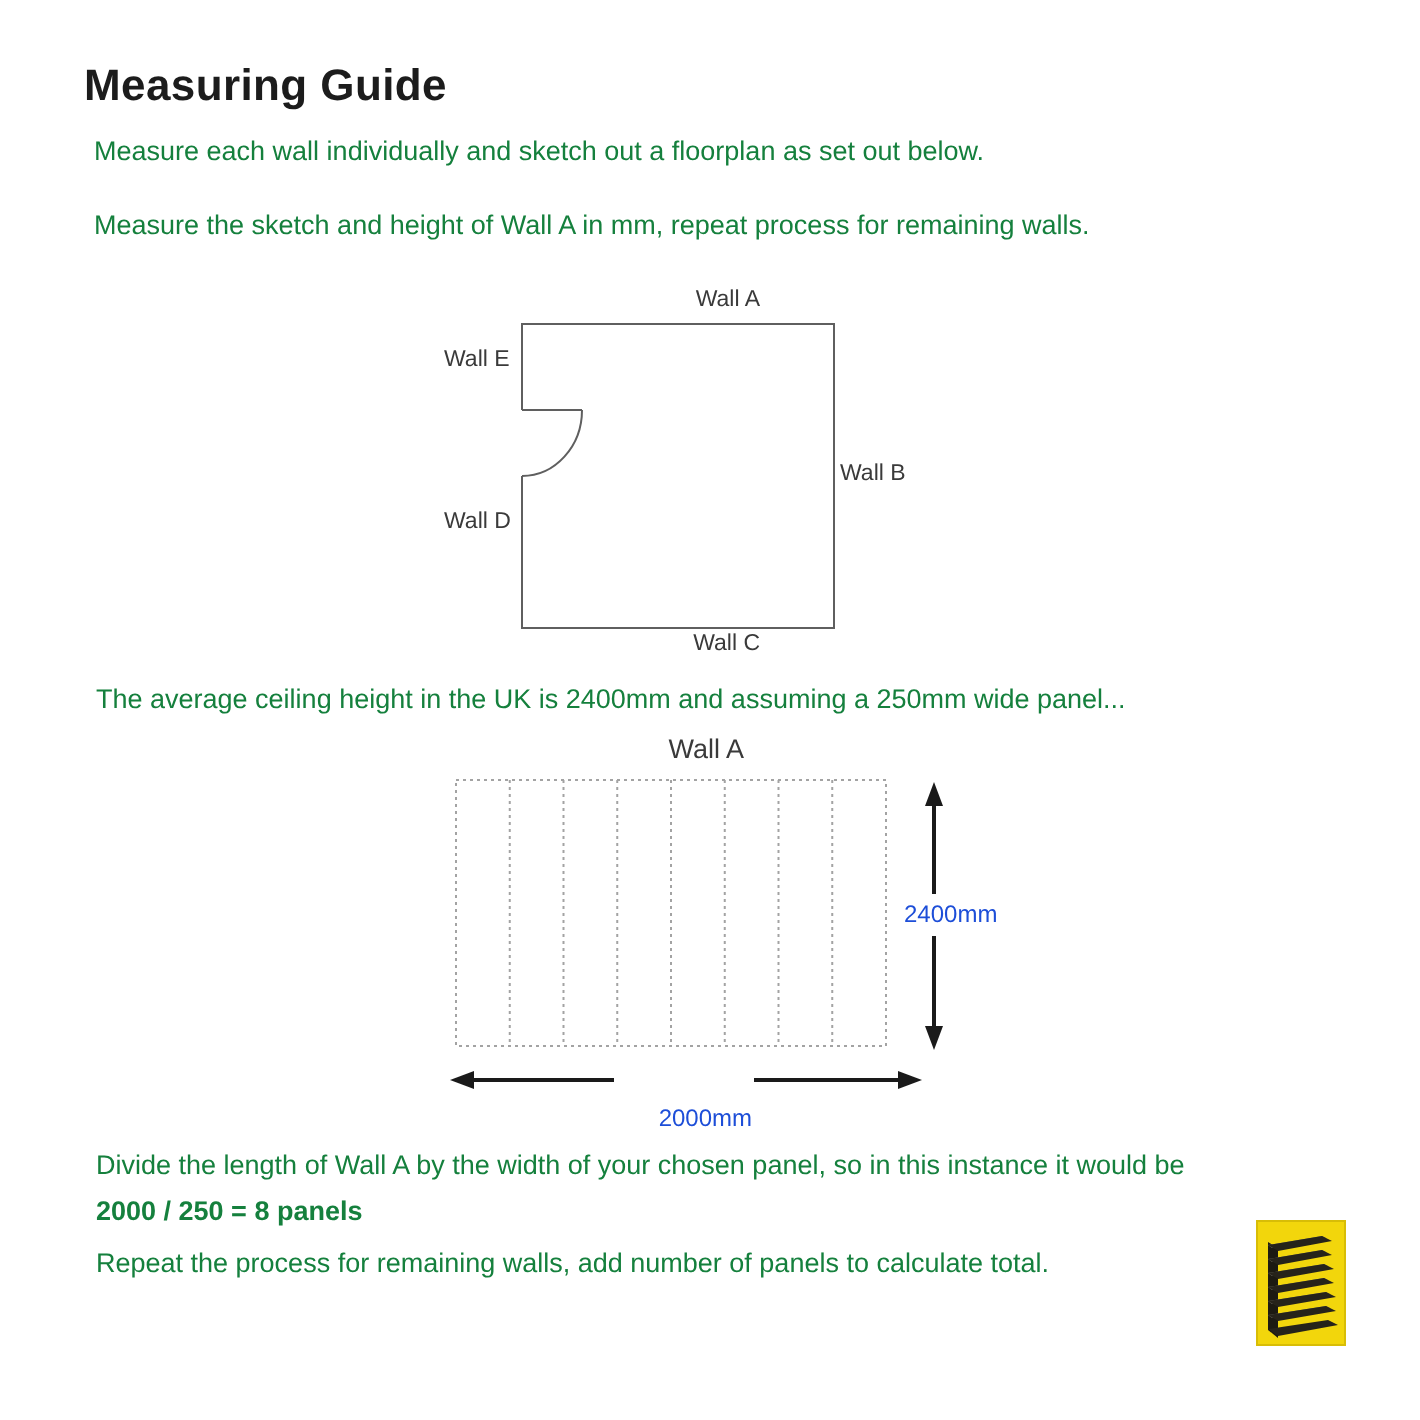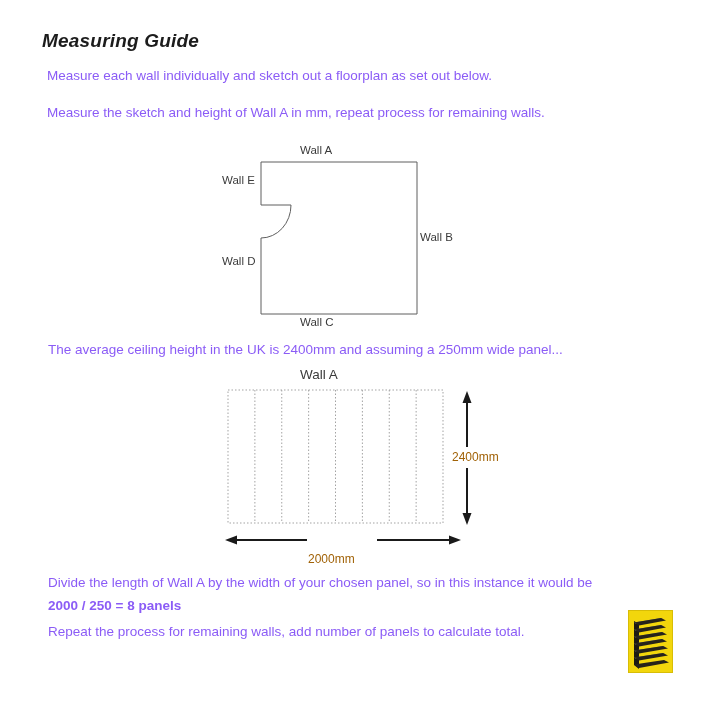--- a/index.html
+++ b/index.html
@@ -3,30 +3,29 @@
 <meta charset="utf-8">
 <style>
   html,body{margin:0;padding:0;}
   body{
     width:710px;height:710px;position:relative;background:#ffffff;
     font-family:"Liberation Sans","DejaVu Sans",sans-serif;
     color:#3a3a3a;overflow:hidden;
   }
   .abs{position:absolute;}
   .page-title{
-    left:42px;top:30px;font-size:19px;font-weight:bold;color:#1c1c1c;
+    left:42px;top:30px;font-size:22px;font-weight:bold;color:#1c1c1c;
     letter-spacing:0.2px;
-    font-style:italic;
   }
-  .body-text{font-size:13.5px;color:#8b5cf6;white-space:nowrap;}
+  .body-text{font-size:13.5px;color:#15803d;white-space:nowrap;}
   .bold{font-weight:bold;}
   .diagram-label{font-size:11.5px;color:#3a3a3a;white-space:nowrap;}
-  .centered{text-align:left;}
+  .centered{text-align:right;}
   .panel-title{font-size:13.5px;color:#3a3a3a;}
-  .dim-label{font-size:12px;color:#a16207;white-space:nowrap;}
+  .dim-label{font-size:12px;color:#1d4ed8;white-space:nowrap;}
   svg{display:block;}
   .fp-stroke{stroke:#5f5f5f;stroke-width:1;fill:none;}
   [data-name="panel-grid-outline"]{stroke:#a3a3a3;stroke-width:1;fill:none;stroke-dasharray:1.5 2;}
   [data-name="panel-grid-dividers"] line{stroke:#a3a3a3;stroke-width:1;stroke-dasharray:1.5 2;}
   .arrow-line{stroke:#1a1a1a;stroke-width:2;fill:none;}
   .arrow-head{fill:#1a1a1a;stroke:none;}
   .logo-box{
     left:628px;top:610px;width:45px;height:63px;
     background:#f2d60c;border:1px solid #d8bd06;box-sizing:border-box;
   }

